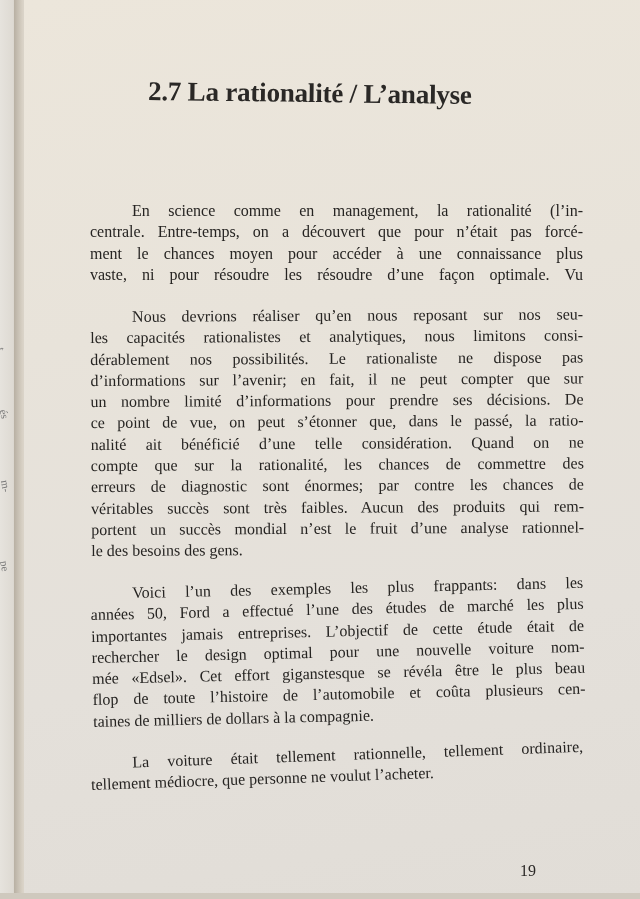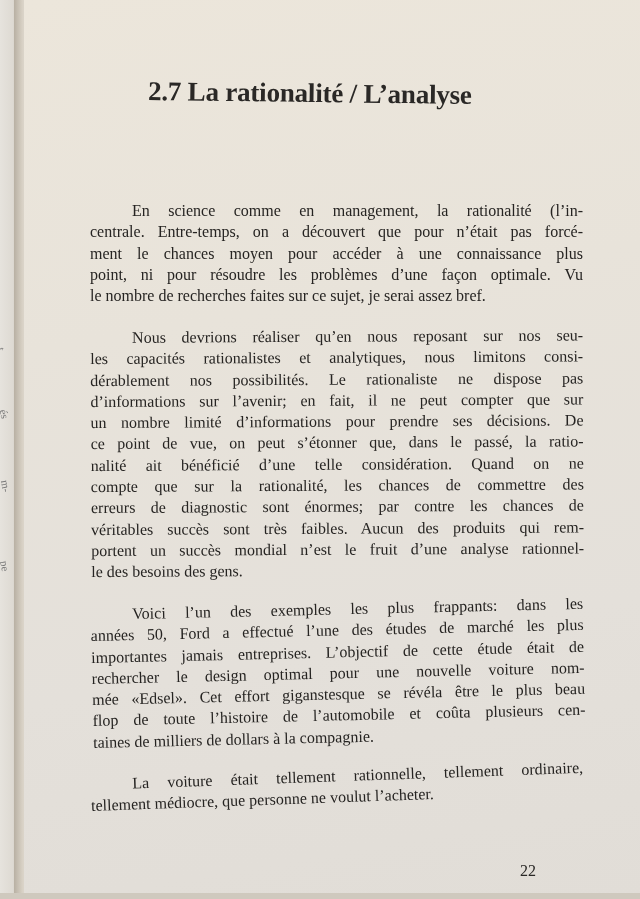--- a/index.html
+++ b/index.html
@@ -115,22 +115,21 @@
 <div class="gutter"></div>
 
 <div class="page">
   <h1 class="page-title">2.7 La rationalité / L’analyse</h1>
 
   <div class="body-text">
     <p class="para p1">
       <span class="line indent">En science comme en management, la rationalité (l’in-</span>
       <span class="line">centrale. Entre-temps, on a découvert que pour n’était pas forcé-</span>
       <span class="line">ment le chances moyen pour accéder à une connaissance plus</span>
-      <span class="line">point, ni pour résoudre les problèmes d’une façon optimale. Vu</span>
-      <span class="line last">le nombre de recherches faites sur ce sujet, je serai assez bref.</span>
+      <span class="line">vaste, ni pour résoudre les résoudre d’une façon optimale. Vu</span>
     </p>
 
     <p class="para p2">
       <span class="line indent">Nous devrions réaliser qu’en nous reposant sur nos seu-</span>
       <span class="line">les capacités rationalistes et analytiques, nous limitons consi-</span>
       <span class="line">dérablement nos possibilités. Le rationaliste ne dispose pas</span>
       <span class="line">d’informations sur l’avenir; en fait, il ne peut compter que sur</span>
       <span class="line">un nombre limité d’informations pour prendre ses décisions. De</span>
       <span class="line">ce point de vue, on peut s’étonner que, dans le passé, la ratio-</span>
       <span class="line">nalité ait bénéficié d’une telle considération. Quand on ne</span>
@@ -150,16 +149,16 @@
       <span class="line">flop de toute l’histoire de l’automobile et coûta plusieurs cen-</span>
       <span class="line last">taines de milliers de dollars à la compagnie.</span>
     </p>
 
     <p class="para p4">
       <span class="line indent">La voiture était tellement rationnelle, tellement ordinaire,</span>
       <span class="line last">tellement médiocre, que personne ne voulut l’acheter.</span>
     </p>
   </div>
 
-  <div class="page-number">22</div>
+  <div class="page-number">19</div>
 </div>
 
 <div class="bottom-edge"></div>
 
 </body></html>

